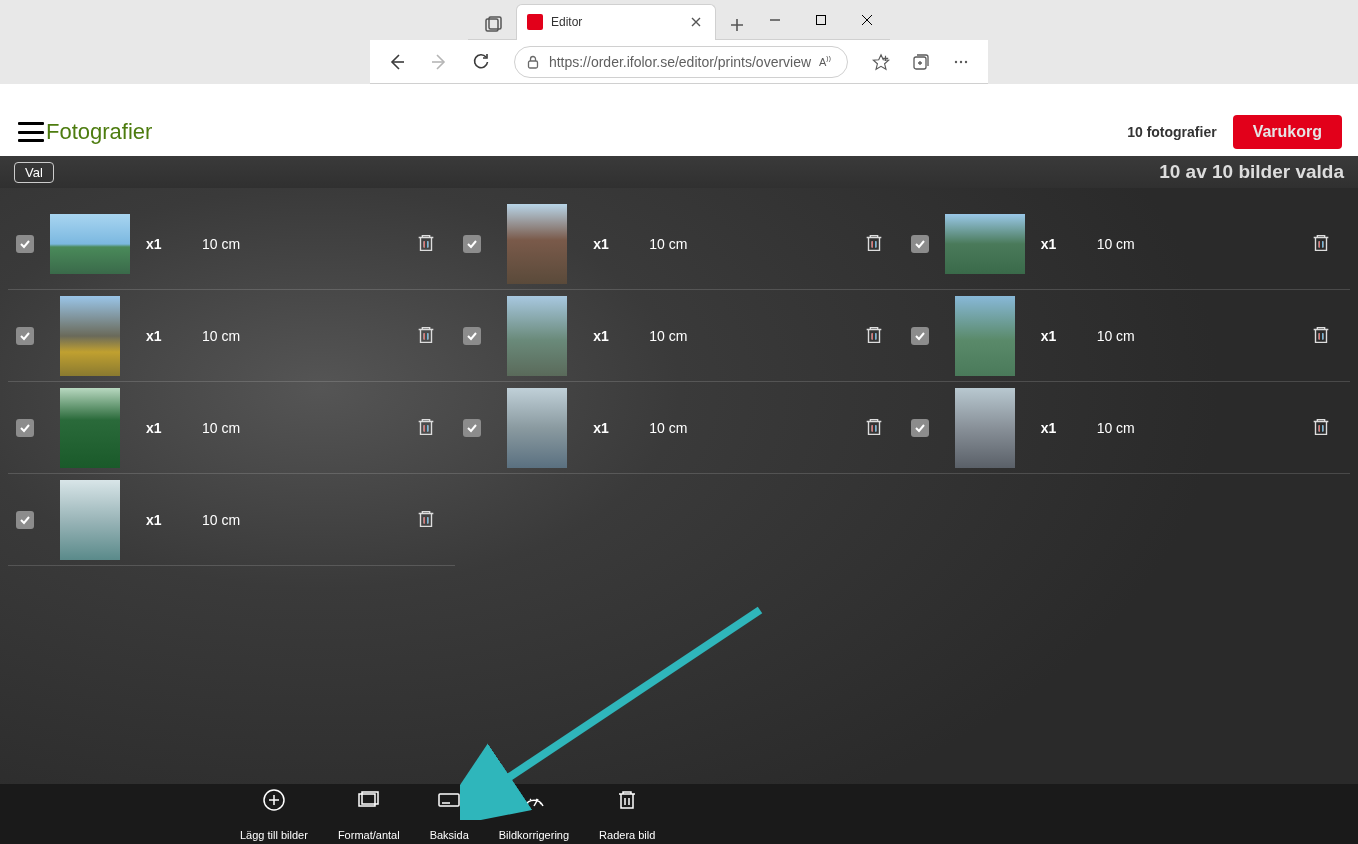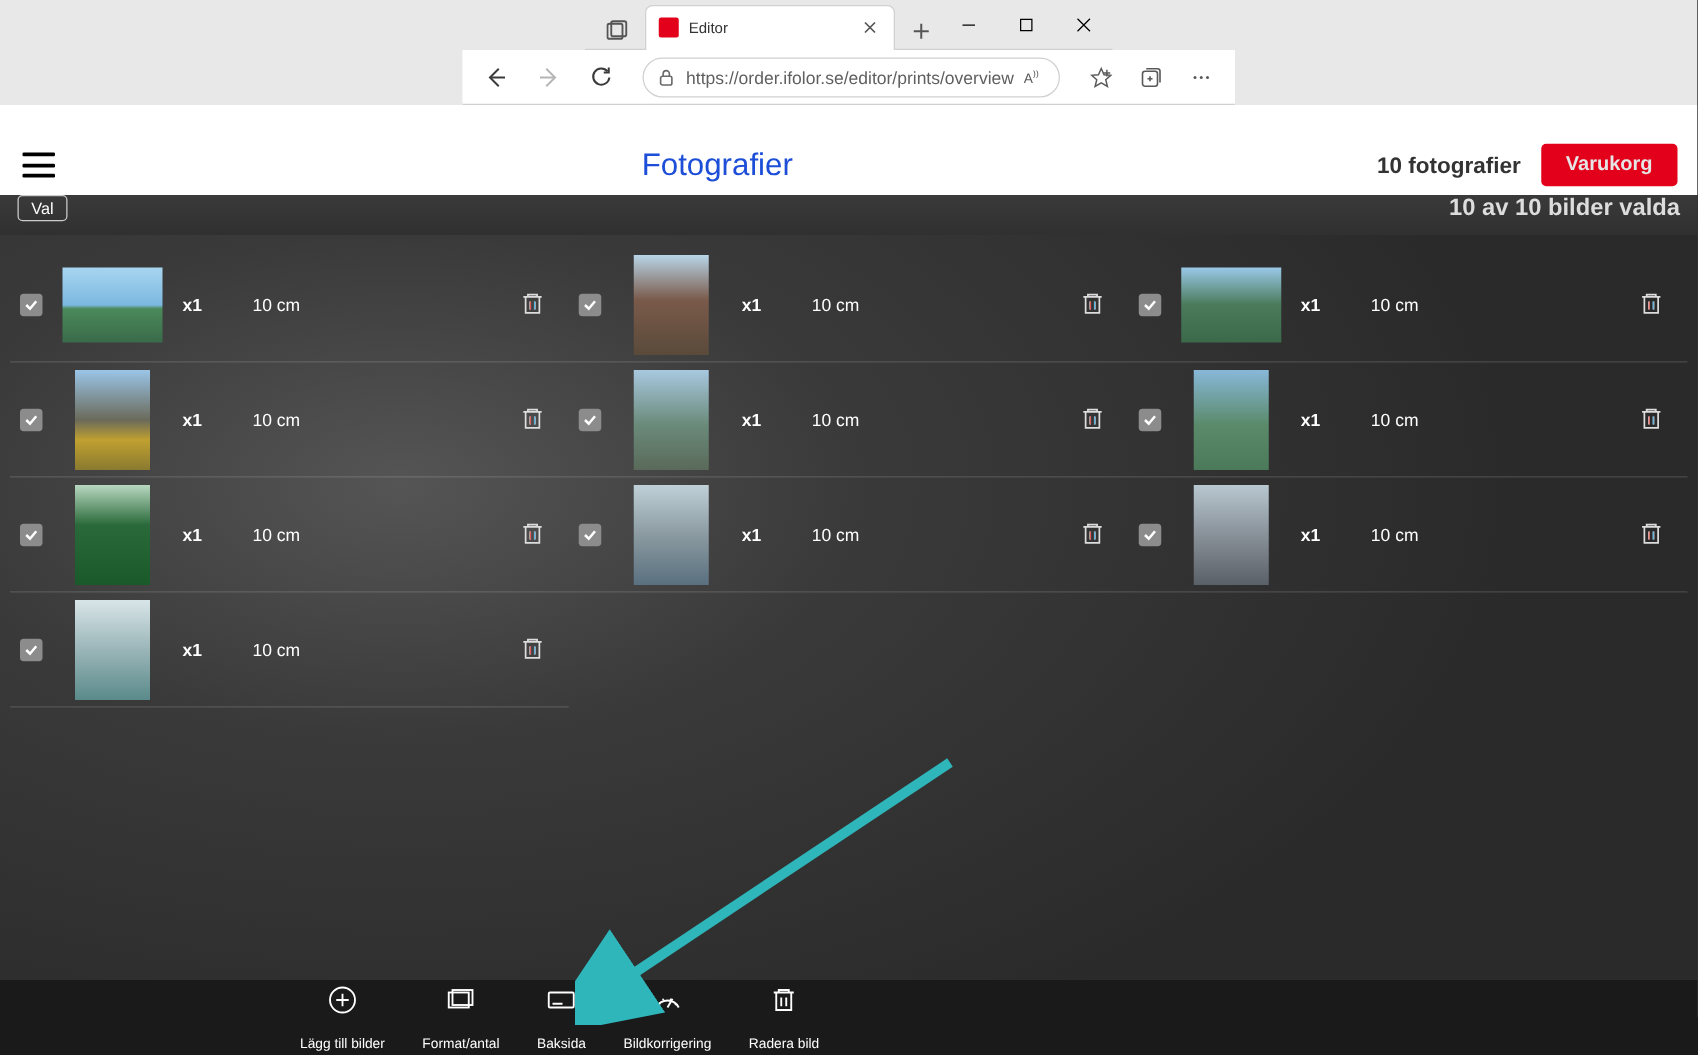--- a/index.html
+++ b/index.html
@@ -22,26 +22,26 @@
     .nav-btn.dis { color: #b5b5b5; }
     .addr-wrap { flex: 1; height: 32px; border: 1px solid #d0d0d0; border-radius: 16px; display: flex; align-items: center; padding: 0 10px; gap: 8px; margin: 0 10px; color: #5f5f5f; font-size: 14px; }
     .lock { width: 16px; height: 16px; }
     .url-text { flex: 1; }
     .right-actions { display: flex; gap: 2px; }
     
     
     .app-header { background: #fff; height: 48px; display: flex; align-items: center; padding: 0 16px; color: #333; }
     .menu-burger { width: 30px; height: 30px; display:flex; flex-direction:column; justify-content:space-between; padding: 5px 2px; }
     .menu-burger span { height: 3px; background: #000; border-radius:1px;}
-    .page-title { flex:1; text-align:center; font-size: 25px; color: #1d4ed8; font-weight: normal;}
-    .photo-count { font-size: 18px; color: #333; font-weight: 600; margin-right: 16px; }
+    .page-title { flex:1; font-size: 22px; color: #4d7c0f; font-weight: normal;}
+    .photo-count { font-size: 14px; color: #333; font-weight: 600; margin-right: 16px; }
     .cart-btn { background: #e2001a; color:#e5e5e5; border:none; padding: 8px 20px; font-size: 16px; font-weight: 600; border-radius: 4px; cursor:pointer;}
     
     
-    .sel-bar { height: 32px; background: linear-gradient(#3a3a3a,#303030); display: flex; align-items: flex-start; padding: 0 14px; color: #ddd; font-size: 13px; gap: 44px; }
+    .sel-bar { height: 32px; background: linear-gradient(#3a3a3a,#303030); display: flex; align-items: center; padding: 0 14px; color: #ddd; font-size: 13px; gap: 44px; }
     .sel-btn { border: 1px solid #ccc; border-radius: 4px; padding: 2px 10px; color:#fff; font-size:13px; background: transparent;}
     .sel-status { margin-left: auto; font-size: 19px; color:#ddd;font-weight:bold;}
     
     
     .grid-area { flex:1; background: radial-gradient(ellipse 900px 500px at 320px 200px, #555 0%, #3a3a3a 40%, #2a2a2a 100%); padding: 10px 8px 0 8px; }
     .cols { display:flex; gap: 0; }
     .col { flex: 1; min-width: 0;}
     .row { display:flex; align-items:center; border-bottom: 1px solid rgba(255,255,255,0.15); height: 92px; padding: 0 8px; gap: 16px;}
     .chk { width:18px; height:18px; background: #8c8c8c; border-radius:3px; display:flex; align-items:center; justify-content:center; color:#fff; font-size: 14px;}
     .thumb { width: 80px; height: 72px; display:flex; align-items:center; justify-content:center;}

